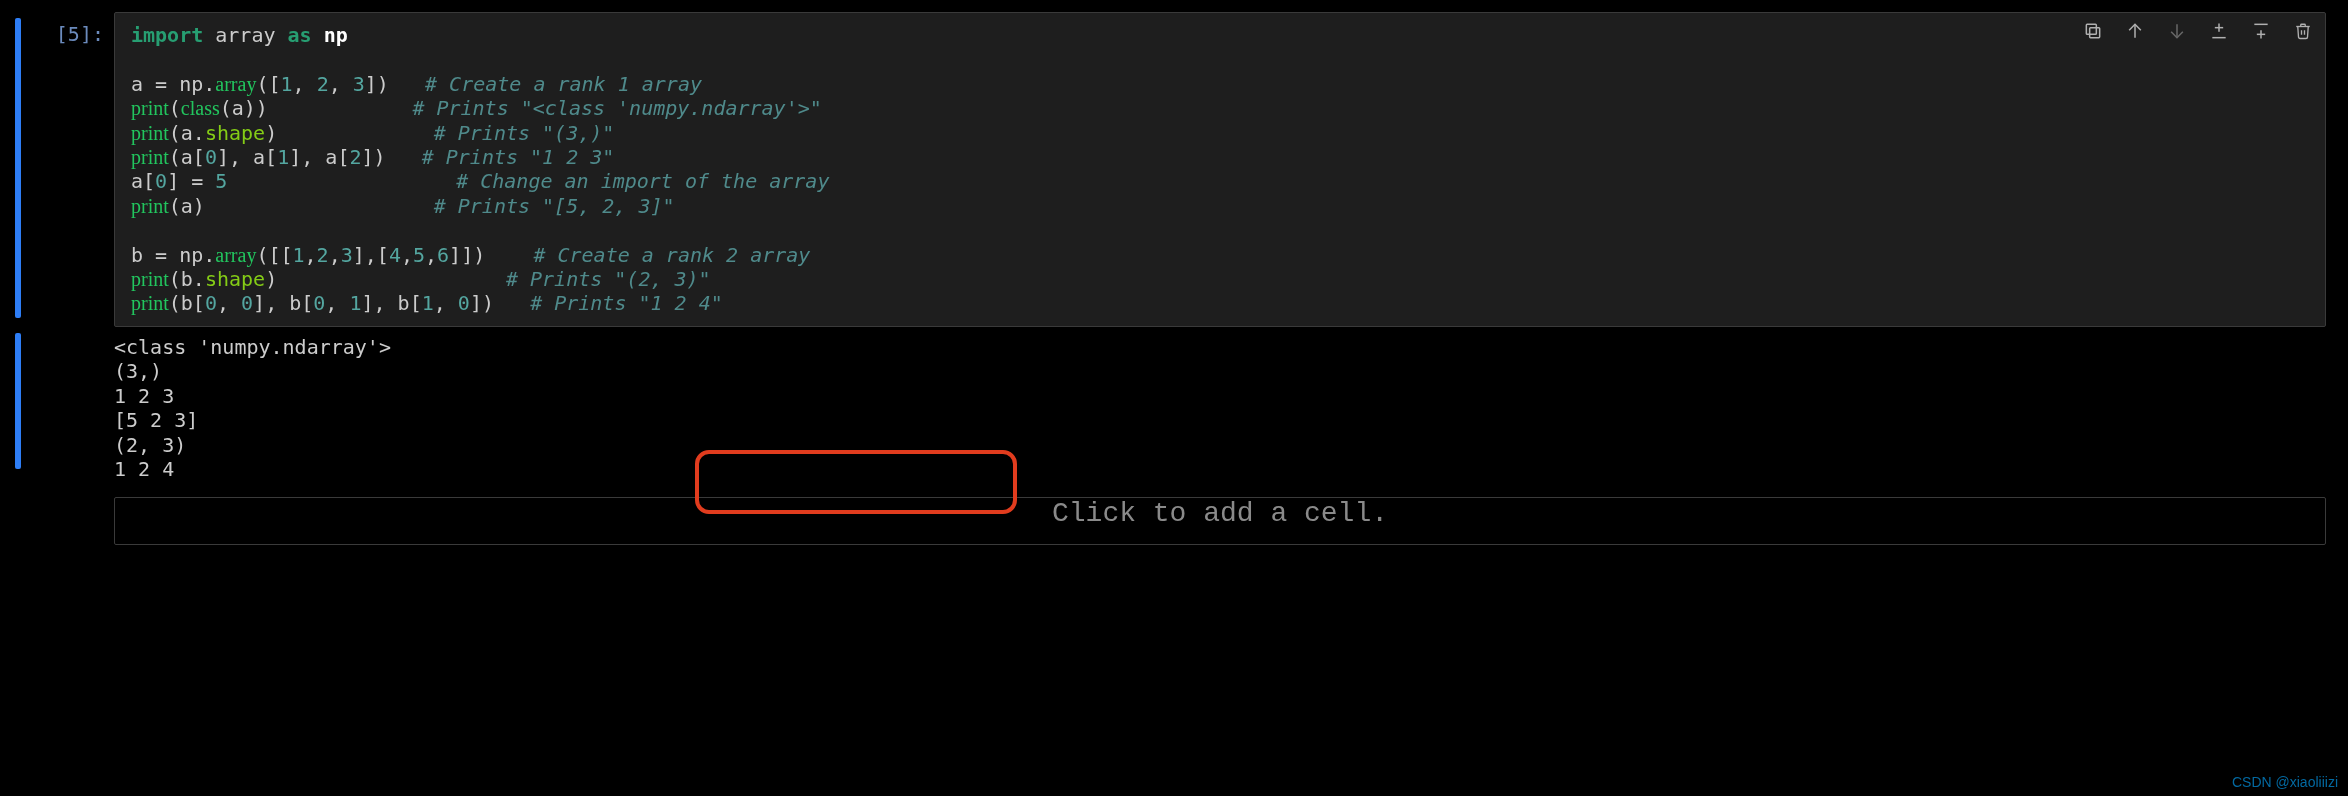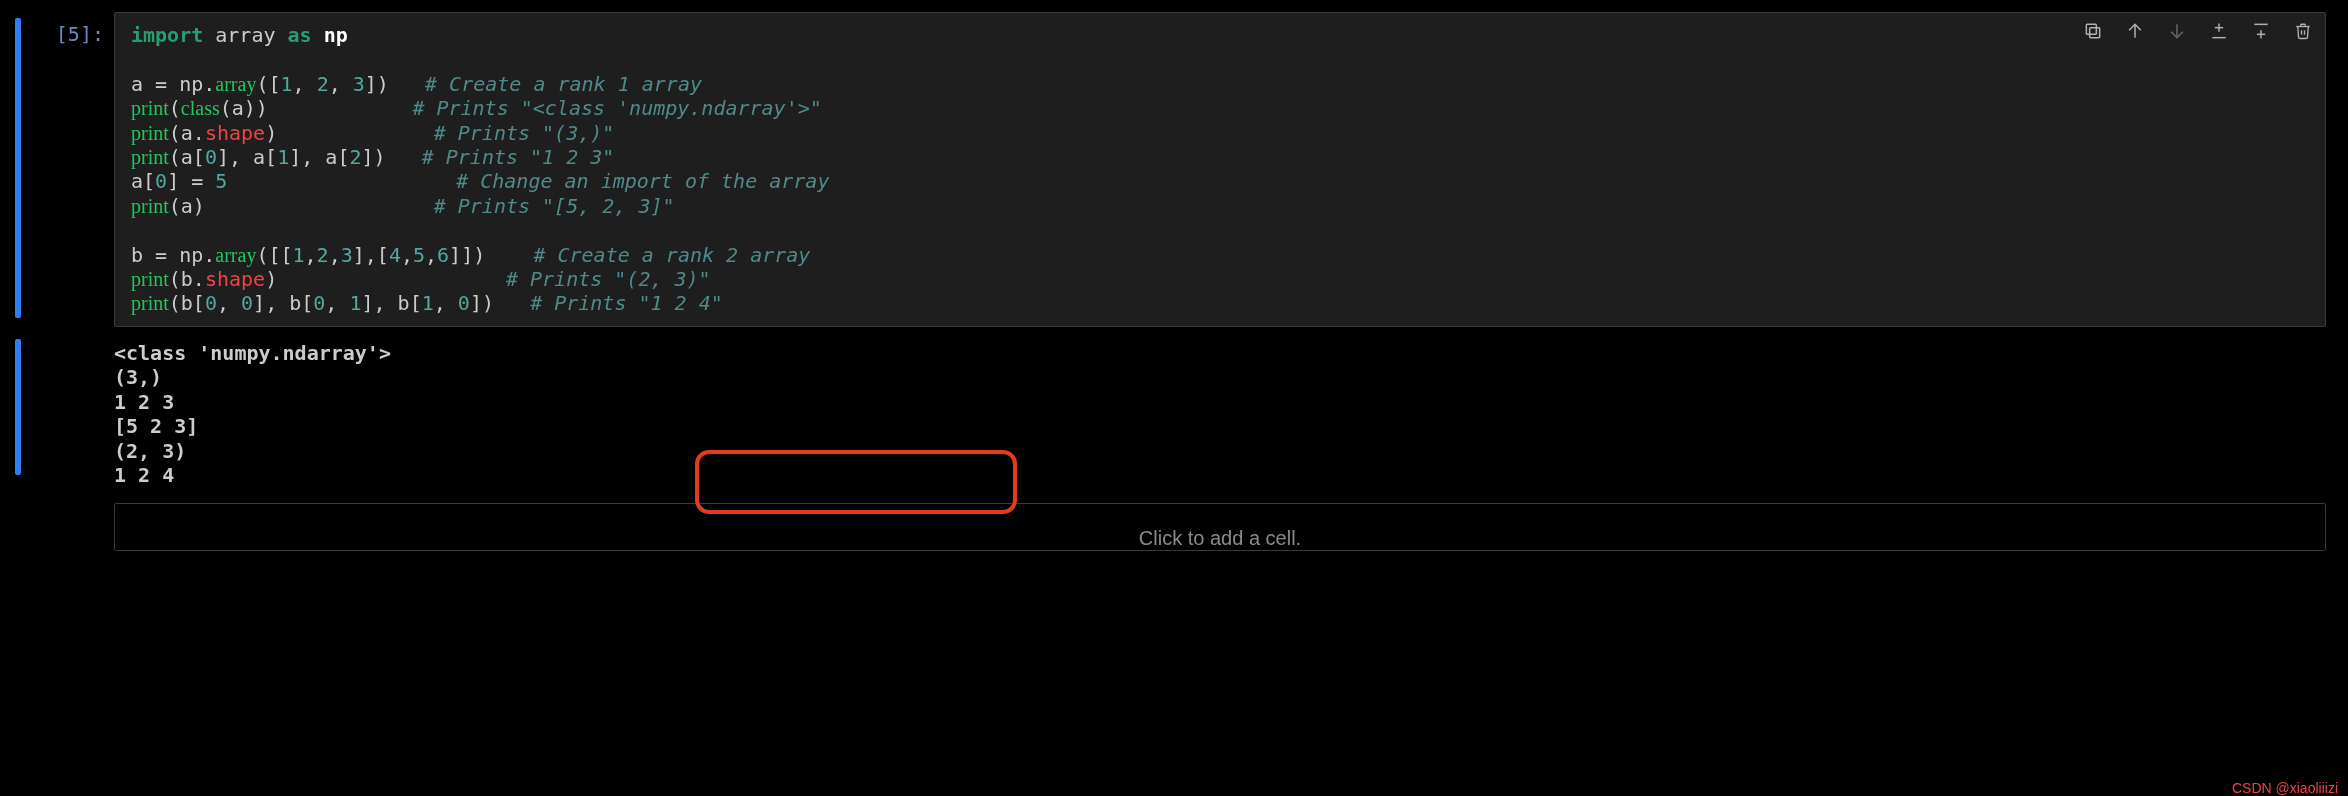--- a/index.html
+++ b/index.html
@@ -13,38 +13,38 @@
   .prompt-col { flex: 0 0 78px; text-align: right; padding-right: 10px; padding-top: 10px; color: #6b8bbd; font-size: 20px; font-family: Menlo, monospace; }
   .main-col { flex: 1 1 auto; padding-right: 22px; }
 
   .code-cell { position: relative; background: #1e1e1e; border: 1px solid #3a3a3a; border-radius: 2px; padding: 10px 16px; }
   .code-pre { font-family: Menlo, Consolas, monospace; font-size: 20px; line-height: 24.4px; white-space: pre; color: #cccccc; }
   .tok-key { color: #279e72; font-weight: bold; }
   .tok-as  { color: #279e72; font-weight: bold; }
   .tok-mod { color: #ffffff; font-weight: bold; }
   .tok-num { color: #54a6a0; }
   .tok-call{ color: #22c55e; font-family: Liberation Serif, serif; }
-  .tok-attr{ color: #ef4444; }
+  .tok-attr{ color: #84cc16; }
   .tok-cmt { color: #4f8a8b; font-style: italic; }
   .tok-plain{ color: #cccccc; }
 
   .toolbar { position: absolute; top: 6px; right: 10px; display: flex; gap: 18px; align-items: center; }
   .tb-btn { width: 24px; height: 24px; display:flex; align-items:center; justify-content:center; cursor:pointer; }
   .tb-btn svg { stroke: #b0b0b0; fill: none; stroke-width: 1.8; }
 
   .output-block { padding: 8px 0 6px 0; }
   .output-pre { font-family: Menlo, Consolas, monospace; font-size: 20px; line-height: 24.4px; white-space: pre; color: #cccccc; }
 
   .add-cell-row { display:flex; margin-top: 10px; }
   .add-cell-gutter { flex: 0 0 114px; }
-  .add-cell-box { flex: 1 1 auto; margin-right: 22px; border: 1px solid #3a3a3a; border-radius: 2px; height: 48px; display:flex; align-items:flex-end; justify-content:center; color: #8a8a8a; font-family: Liberation Sans, sans-serif; font-size: 20px; cursor:pointer; background: transparent; }
+  .add-cell-box { flex: 1 1 auto; margin-right: 22px; border: 1px solid #3a3a3a; border-radius: 2px; height: 48px; display:flex; align-items:flex-start; justify-content:center; color: #8a8a8a; font-family: Liberation Mono, monospace; font-size: 28px; cursor:pointer; background: transparent; }
 
   .highlight-box { position:absolute; left: 695px; top: 450px; width: 322px; height: 64px; border: 4px solid #e13c1e; border-radius: 14px; pointer-events: none; }
 
-  .watermark { position:absolute; right: 10px; bottom: 0; color: #ef4444; font-family: Arial, sans-serif; font-size: 14px; }
+  .watermark { position:absolute; right: 10px; bottom: 6px; color: #0369a1; font-family: Arial, sans-serif; font-size: 14px; }
 </style>
 </head>
 <body>
 
 <div class="notebook">
 
   <div class="cell-row">
     <div class="gutter">
       <div class="blue-bar" style="height: 300px;"></div>
     </div>
@@ -104,21 +104,21 @@
 <span class="tok-plain">a[</span><span class="tok-num">0</span><span class="tok-plain">] </span><span class="tok-plain">=</span><span class="tok-plain"> </span><span class="tok-num">5</span><span class="tok-plain">                   </span><span class="tok-cmt"># Change an import of the array</span>
 <span class="tok-call">print</span><span class="tok-plain">(a)                   </span><span class="tok-cmt"># Prints "[5, 2, 3]"</span>
 
 <span class="tok-plain">b </span><span class="tok-plain">=</span><span class="tok-plain"> np.</span><span class="tok-call">array</span><span class="tok-plain">([[</span><span class="tok-num">1</span><span class="tok-plain">,</span><span class="tok-num">2</span><span class="tok-plain">,</span><span class="tok-num">3</span><span class="tok-plain">],[</span><span class="tok-num">4</span><span class="tok-plain">,</span><span class="tok-num">5</span><span class="tok-plain">,</span><span class="tok-num">6</span><span class="tok-plain">]])    </span><span class="tok-cmt"># Create a rank 2 array</span>
 <span class="tok-call">print</span><span class="tok-plain">(b.</span><span class="tok-attr">shape</span><span class="tok-plain">)                   </span><span class="tok-cmt"># Prints "(2, 3)"</span>
 <span class="tok-call">print</span><span class="tok-plain">(b[</span><span class="tok-num">0</span><span class="tok-plain">, </span><span class="tok-num">0</span><span class="tok-plain">], b[</span><span class="tok-num">0</span><span class="tok-plain">, </span><span class="tok-num">1</span><span class="tok-plain">], b[</span><span class="tok-num">1</span><span class="tok-plain">, </span><span class="tok-num">0</span><span class="tok-plain">])   </span><span class="tok-cmt"># Prints "1 2 4"</span></pre>
       </div>
     </div>
   </div>
 
-  <div class="cell-row" style="margin-top:6px;font-weight:bold;">
+  <div class="cell-row" style="">
     <div class="gutter">
       <div class="blue-bar" style="height: 136px;"></div>
     </div>
     <div class="prompt-col"></div>
     <div class="main-col">
       <div class="output-block">
         <pre class="output-pre">&lt;class 'numpy.ndarray'&gt;
 (3,)
 1 2 3
 [5 2 3]

